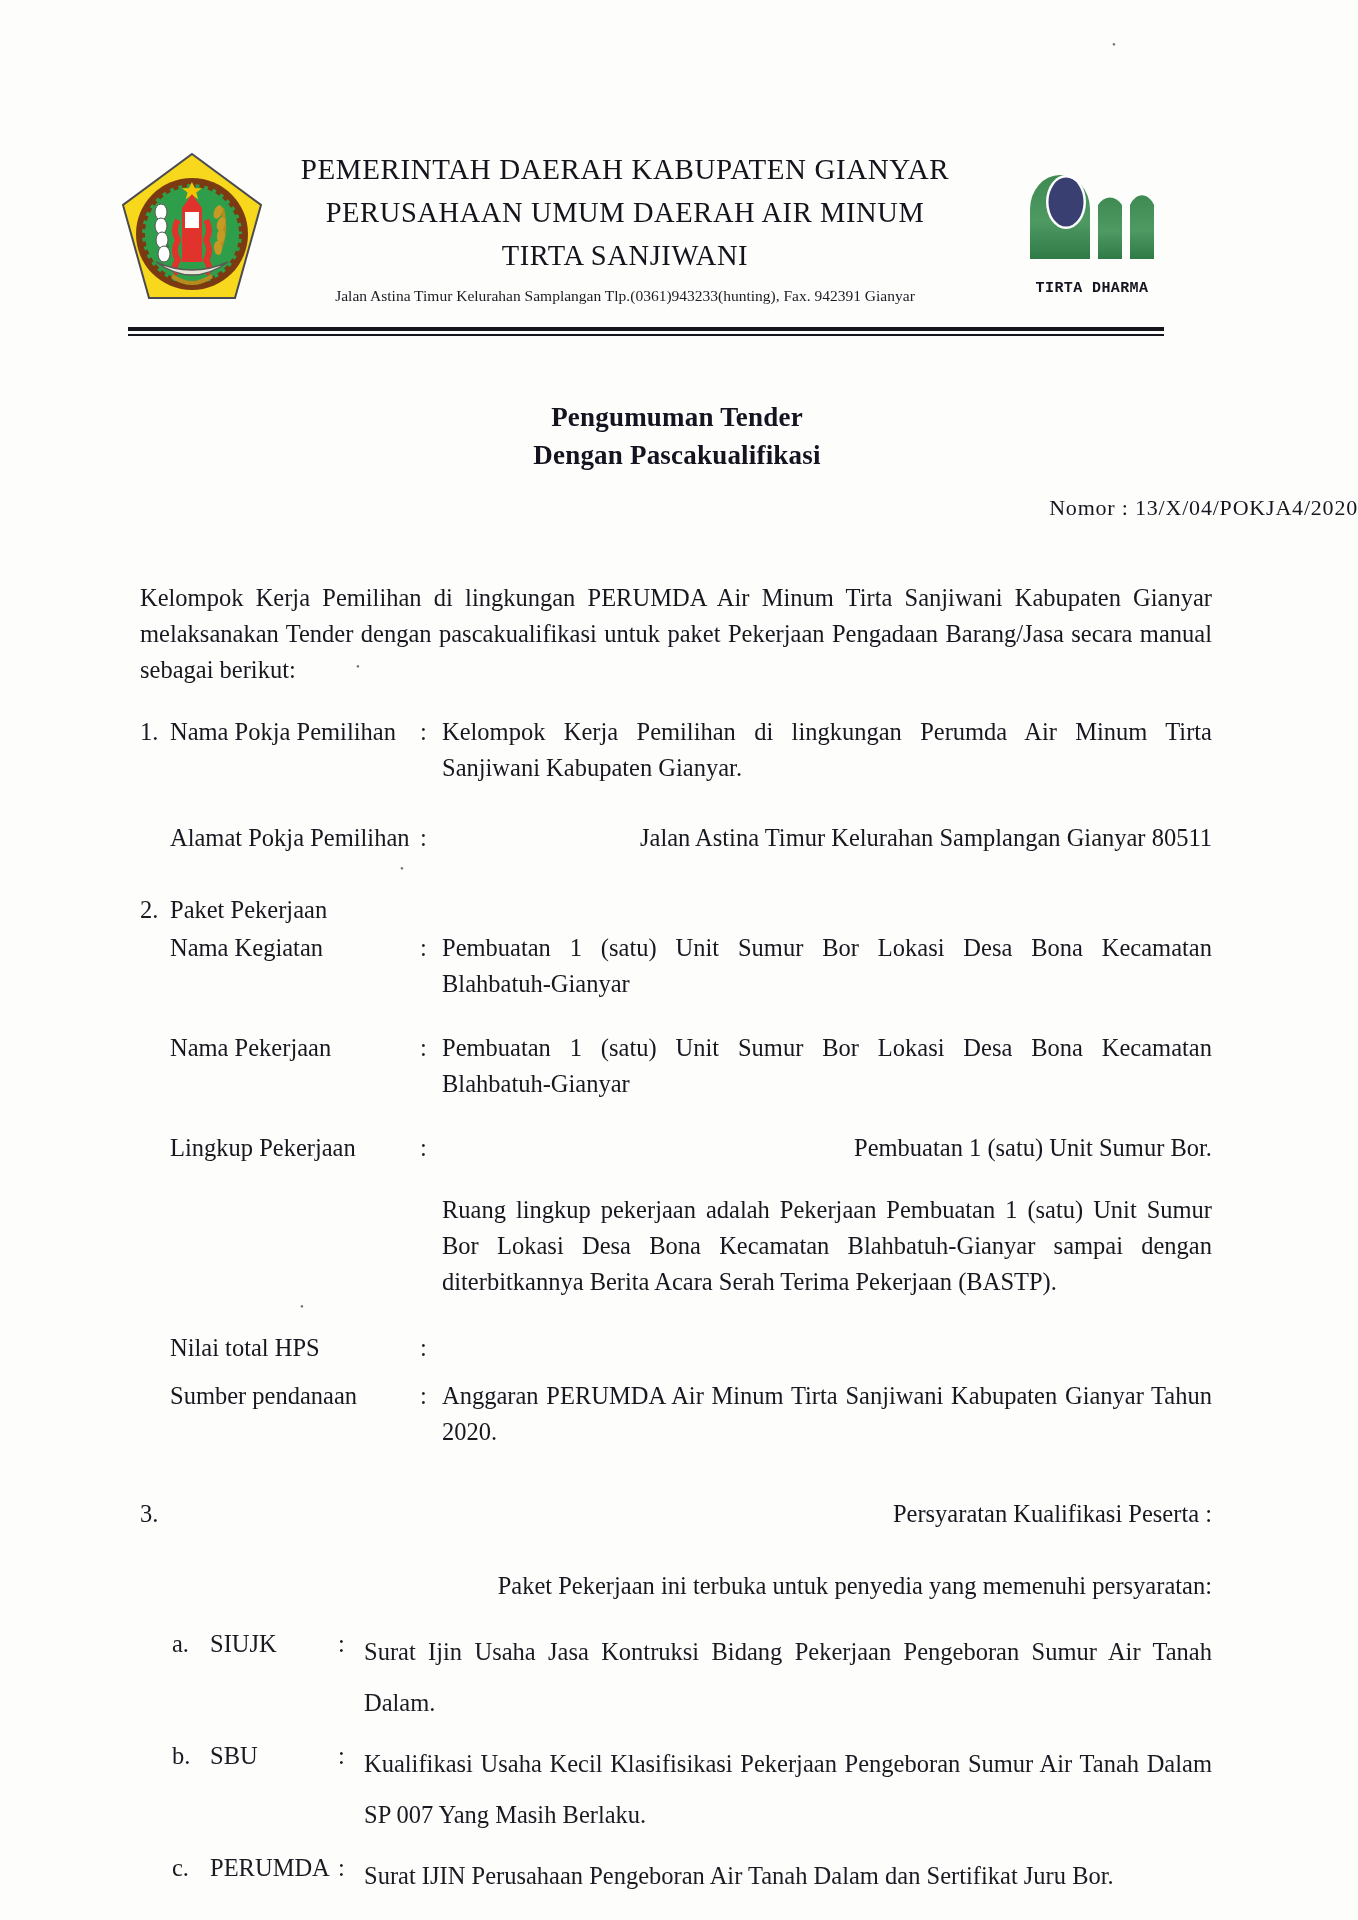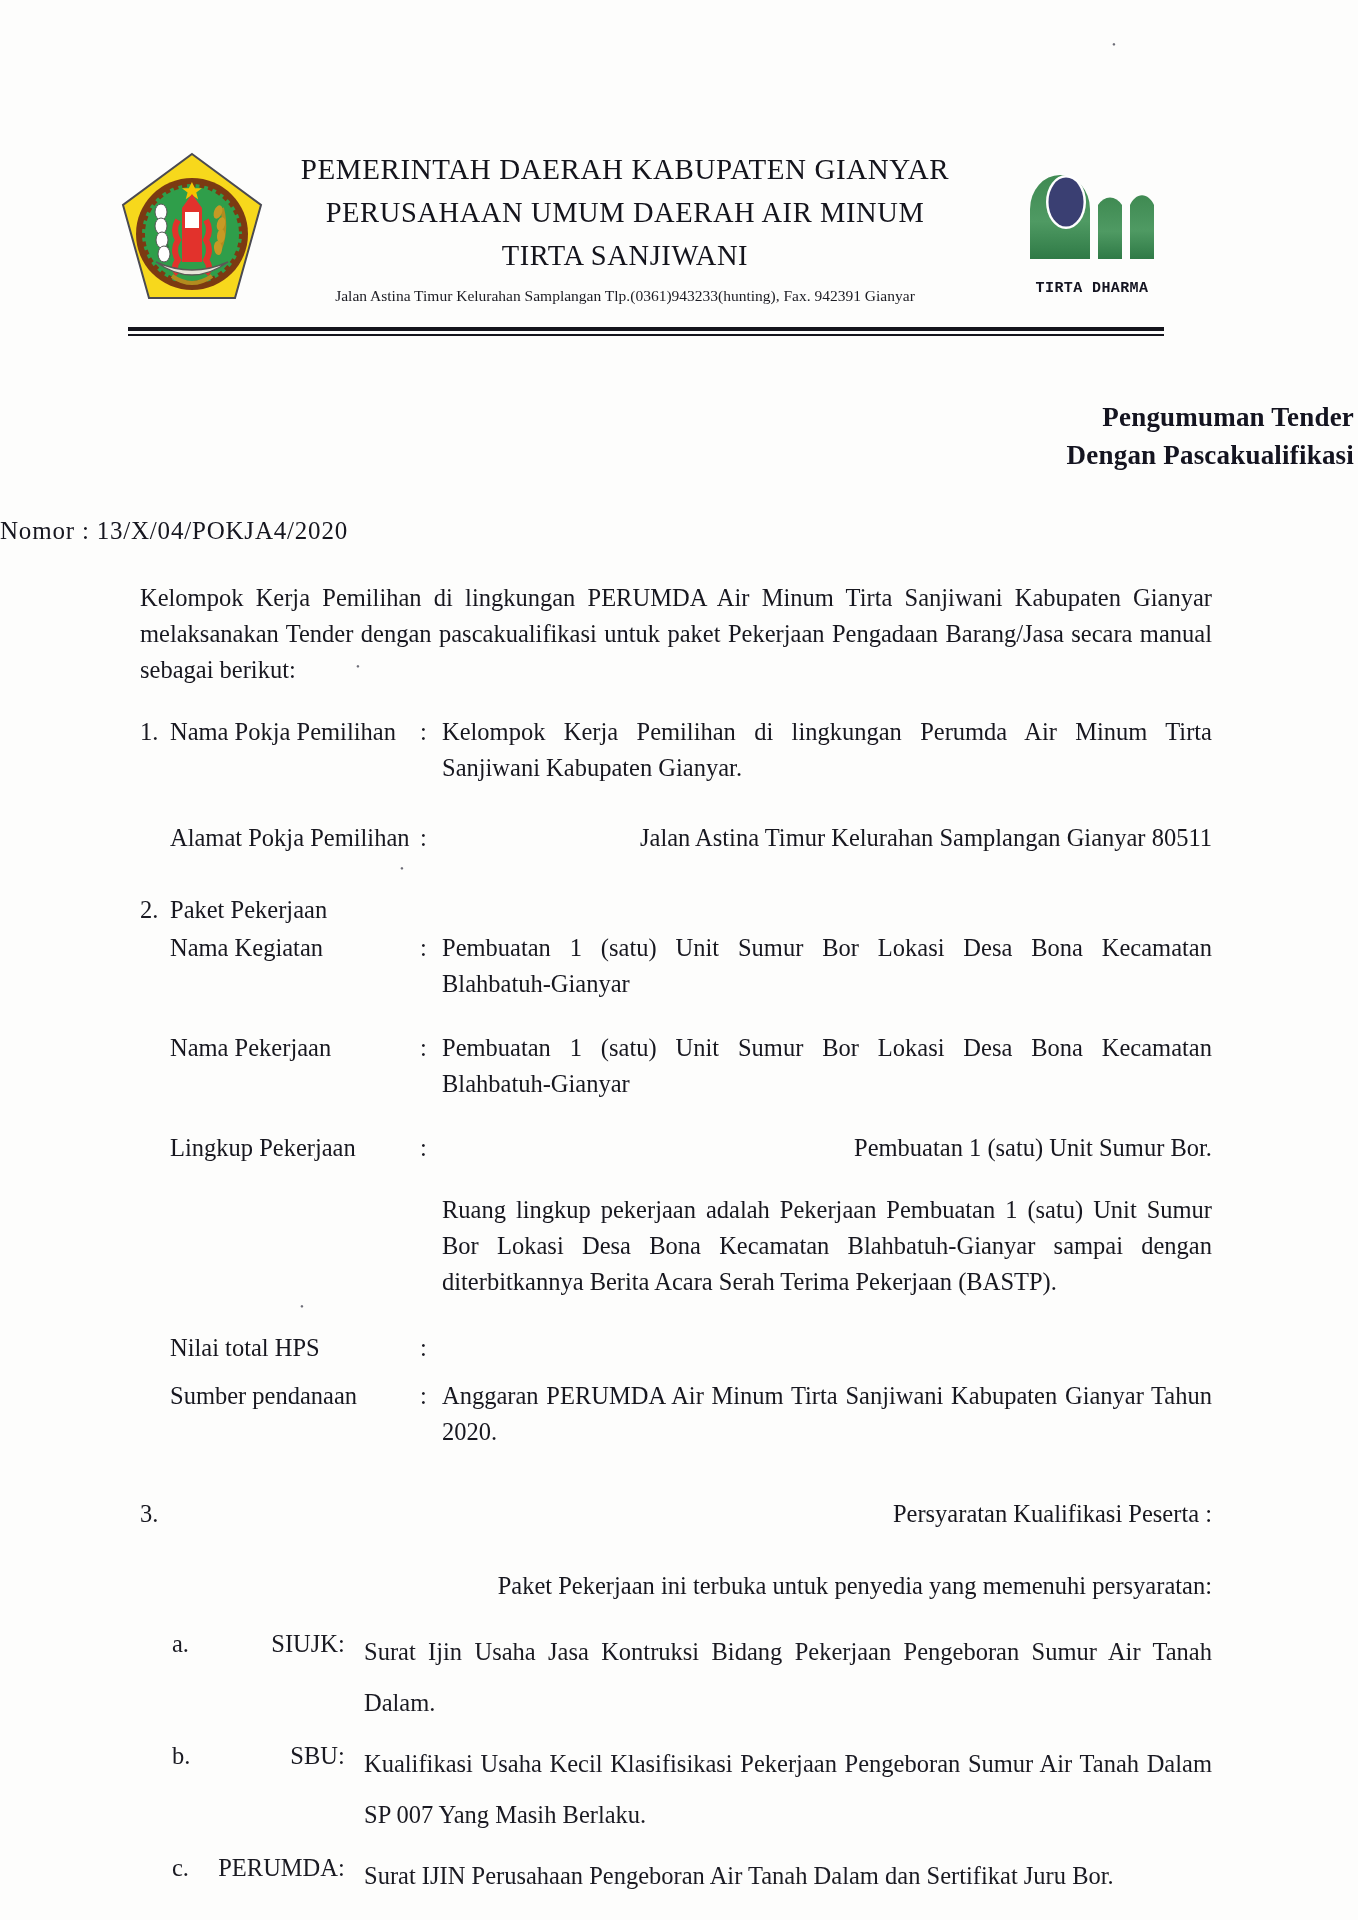--- a/index.html
+++ b/index.html
@@ -90,37 +90,37 @@
     height: 2px;
     background: #15151c;
   }
 
   
   .doc-title {
     position: absolute;
     left: 0;
     top: 398px;
     width: 1354px;
-    text-align: right;
+    text-align: center;
   }
   .doc-title .t {
     font-family: "Liberation Serif", "DejaVu Serif", serif;
     font-weight: bold;
     font-size: 27px;
     line-height: 38px;
     letter-spacing: 0.2px;
     color: #141420;
   }
   .doc-nomor {
     position: absolute;
     left: 0;
-    top: 517px;
+    top: 495px;
     width: 1358px;
-    text-align: left;
-    font-size: 25px;
+    text-align: right;
+    font-size: 22px;
     letter-spacing: 0.8px;
     color: #16161f;
   }
 
   
   .body-block {
     position: absolute;
     left: 140px;
     top: 580px;
     width: 1072px;
@@ -177,21 +177,20 @@
     font-size: 24.5px;
     line-height: 35px;
     padding-left: 32px;
     box-sizing: content-box;
   }
   .qname {
     flex: 0 0 128px;
     width: 128px;
     font-size: 24.5px;
     line-height: 35px;
-    text-align: right;
   }
   .qcolon {
     flex: 0 0 26px;
     width: 26px;
     font-size: 24.5px;
     line-height: 35px;
   }
   .qval {
     flex: 1 1 auto;
     font-size: 24.5px;

